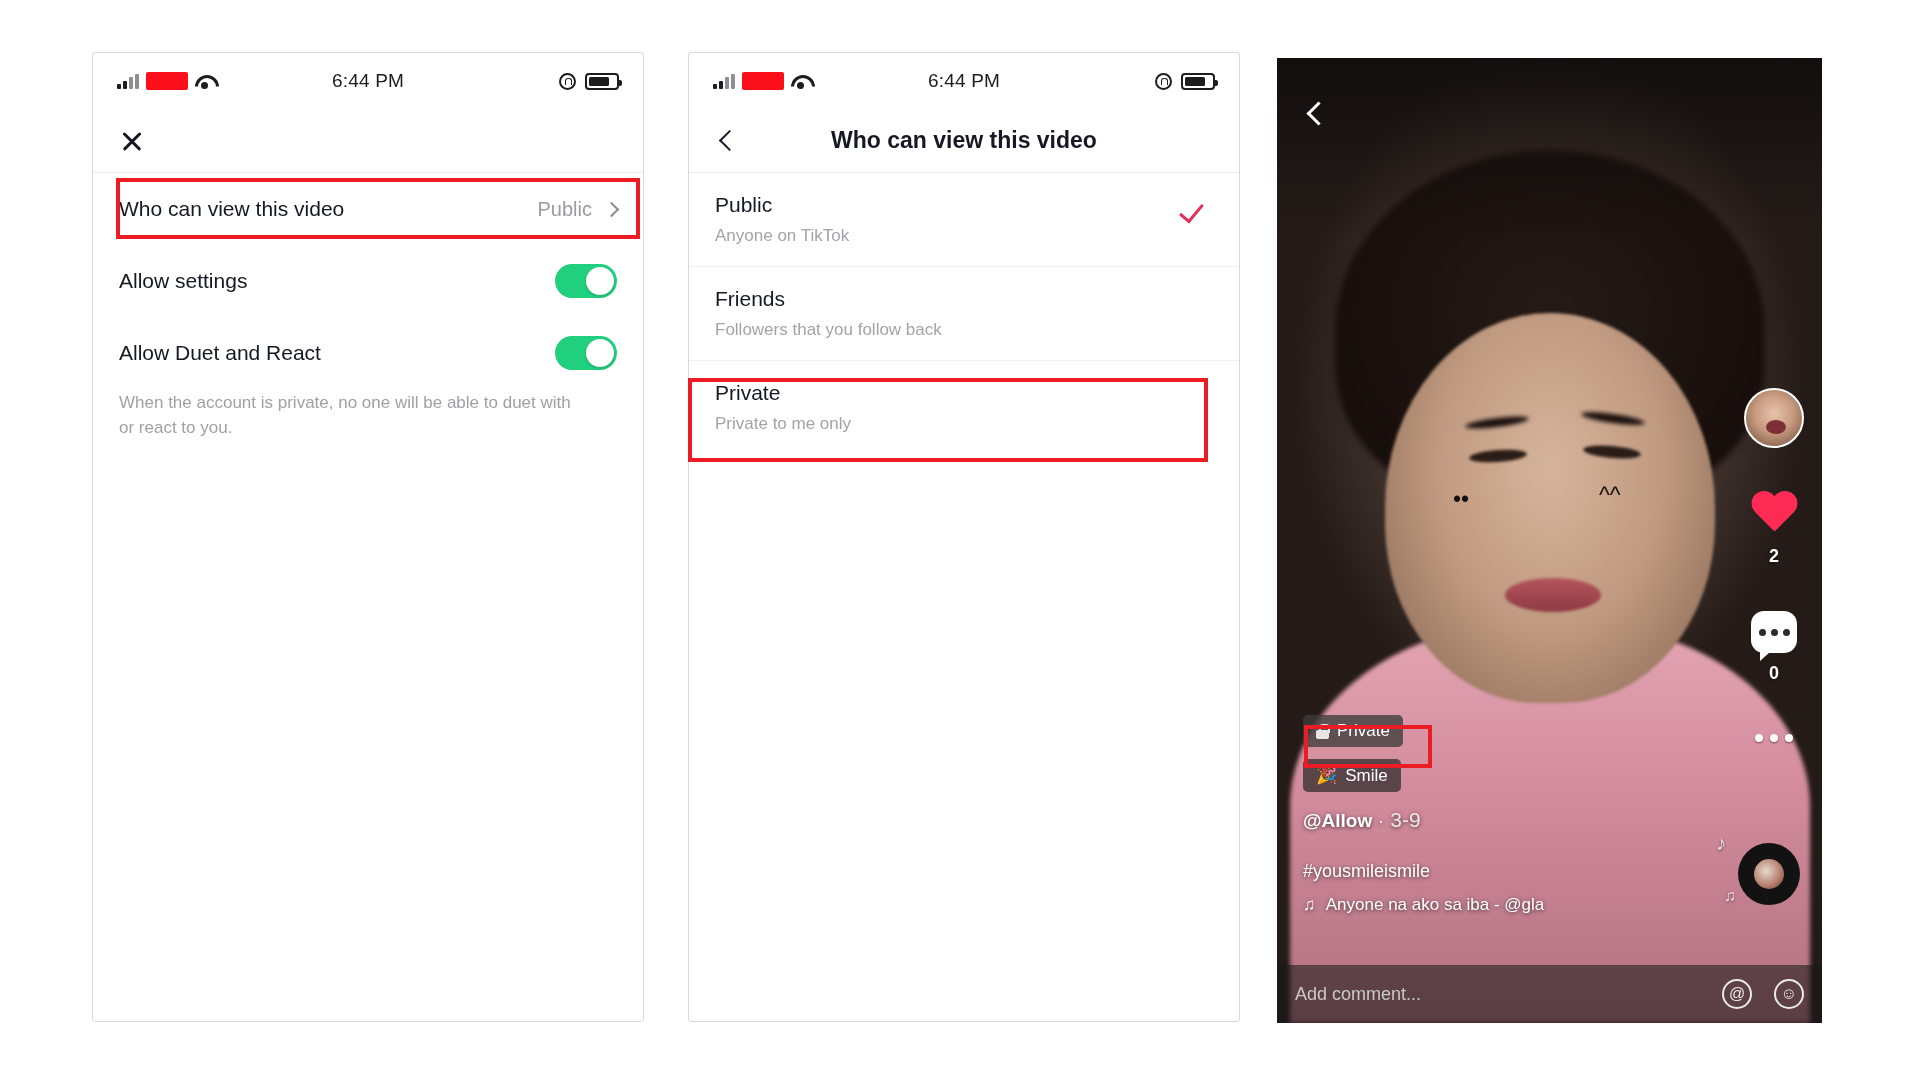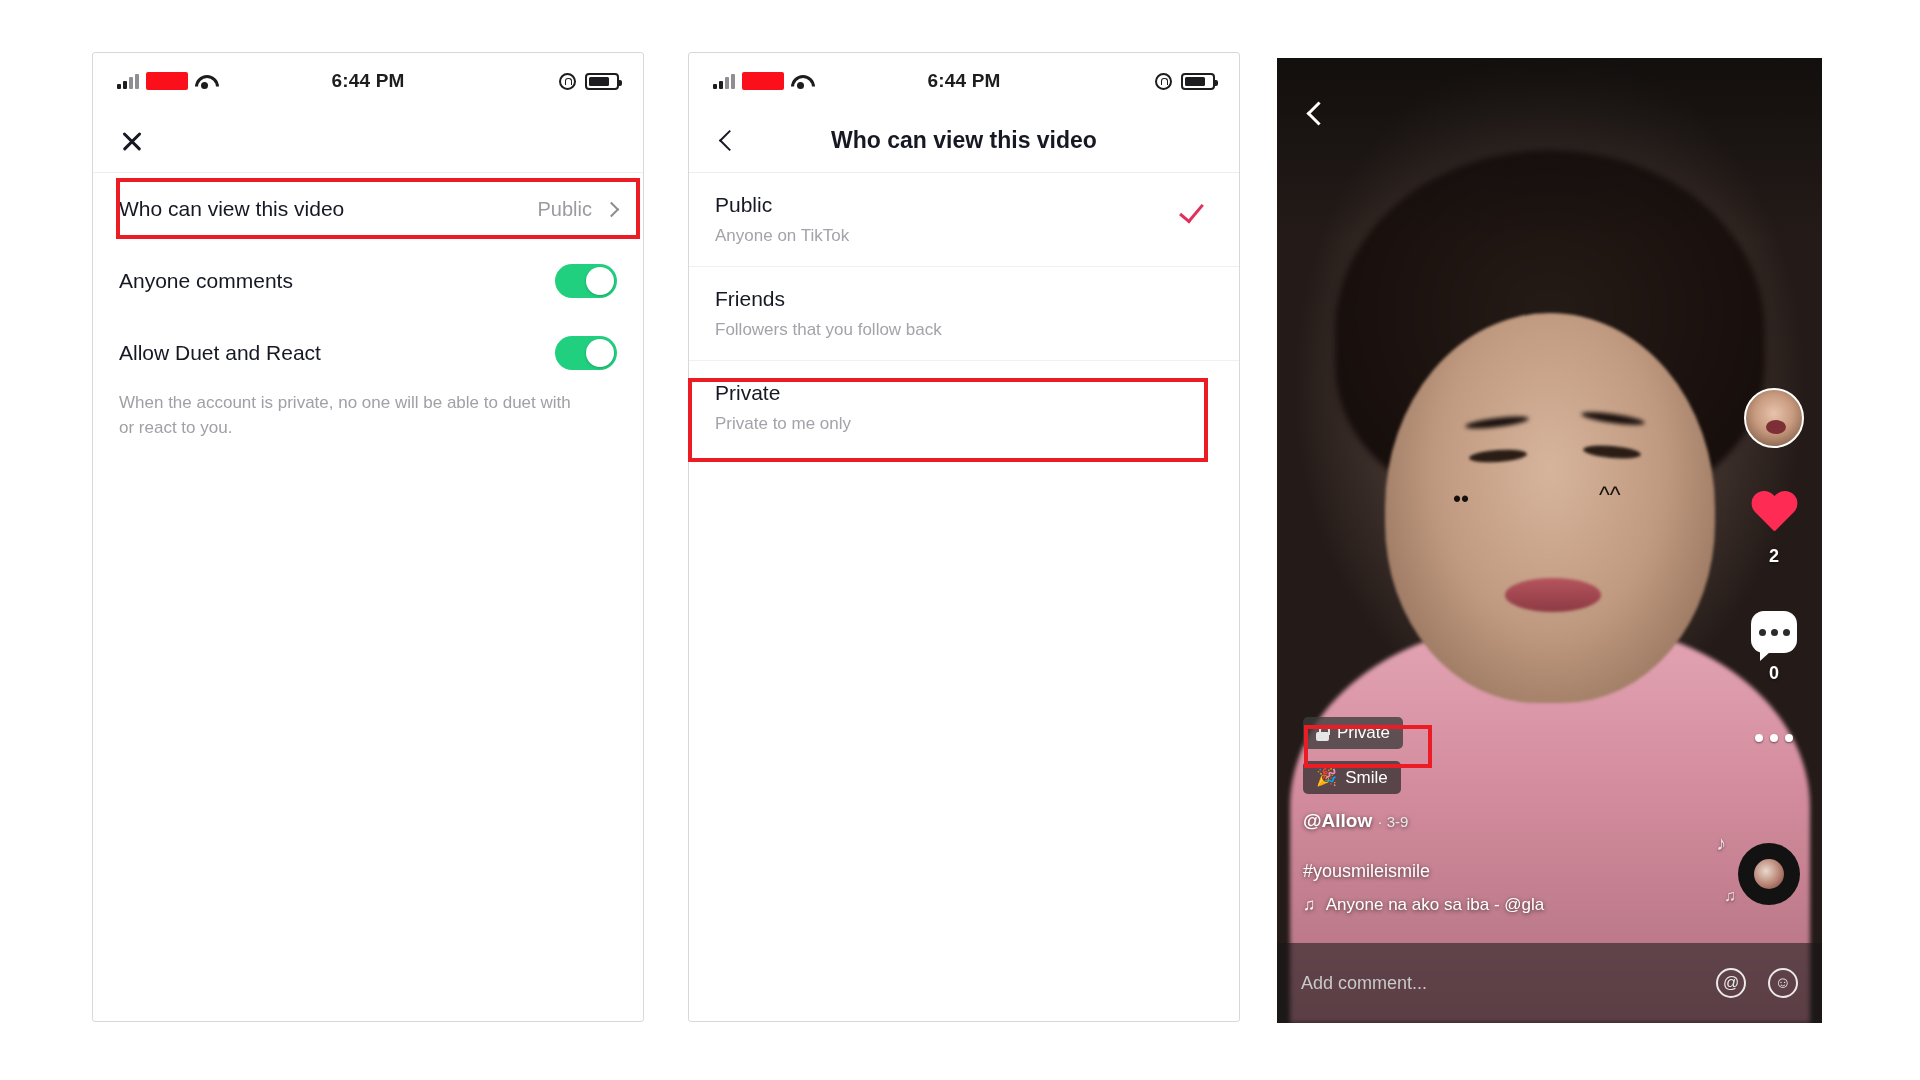--- a/index.html
+++ b/index.html
@@ -47,21 +47,21 @@
     width:18px; height:18px;
     border: 3px solid #1d1d1f; border-radius: 50%;
     clip-path: polygon(0 0, 100% 0, 100% 48%, 0 48%);
   }
   .wifi::after {
     content:""; position:absolute; left:6px; top:9px;
     width:7px; height:7px; border-radius:50%; background:#1d1d1f;
   }
   .sb-time {
     position:absolute; left:0; right:0; text-align:center;
-    font-size: 19px; font-weight: 700; color:#1d1d1f; letter-spacing:.2px;
+    font-size: 19px; font-weight: 400; color:#1d1d1f; letter-spacing:.2px;
     pointer-events:none;
   }
   .sb-right { margin-left:auto; display:flex; align-items:center; gap: 9px; }
   .lock-rot {
     width: 17px; height: 17px; border: 2px solid #1d1d1f; border-radius: 50%;
     position: relative;
   }
   .lock-rot::after {
     content:""; position:absolute; left:4px; top:3.5px;
     width:5px; height:6px; border:1.6px solid #1d1d1f; border-bottom:none;
@@ -290,30 +290,30 @@
   .lock-ic::before {
     content:""; position:absolute; left:0; bottom:0; width:13px; height:9px;
     background:#e6e6e6; border-radius:2px;
   }
   .lock-ic::after {
     content:""; position:absolute; left:3px; top:0; width:7px; height:7px;
     border:2px solid #e6e6e6; border-bottom:none; border-radius: 4px 4px 0 0;
   }
   .v-user { color:#fff; font-size: 19px; font-weight:700; margin-top: 4px;
     text-shadow: 0 1px 4px rgba(0,0,0,.65); }
-  .v-user .dt { font-weight: 400; color:#e9e9e9; font-size: 15px; }
+  .v-user .dt { font-weight: 400; color:#e9e9e9; font-size: 21px; }
   .v-tag { color:#fff; font-size: 18px; margin-top: 29px; text-shadow: 0 1px 4px rgba(0,0,0,.65); }
   .v-music { color:#fff; font-size: 17px; margin-top: 13px; display:flex; align-items:center; gap:10px;
     text-shadow: 0 1px 4px rgba(0,0,0,.65); }
 
   
   .cbar {
-    position:absolute; left:0; right:0; bottom: 0; height: 80px;
+    position:absolute; left:0; right:0; bottom: 0; height: 58px;
     background: rgba(22,22,22,.55);
-    display:flex; align-items:center; padding: 0 24px;
+    display:flex; align-items:center; padding: 0 18px;
     backdrop-filter: blur(1px);
   }
   .cbar-ph { color:#c9c9c9; font-size: 18px; }
   .cbar-icons { margin-left:auto; display:flex; gap: 22px; }
   .cir-ic {
     width: 30px; height:30px; border-radius:50%; border:2px solid #eaeaea;
     display:flex; align-items:center; justify-content:center;
     color:#eaeaea; font-size: 16px; cursor:pointer;
   }
 </style>
@@ -349,21 +349,21 @@
     </div>
 
     <div class="rows">
       <div class="row">
         <span class="row-label">Who can view this video</span>
         <span class="row-value">Public</span>
         <span class="chev"></span>
       </div>
 
       <div class="row">
-        <span class="row-label">Anyone comments</span>
+        <span class="row-label">Allow settings</span>
         <span class="toggle">
             <i></i>
           </span>
       </div>
 
       <div class="row">
         <span class="row-label">Allow Duet and React</span>
         <span class="toggle">
             <i></i>
           </span>

